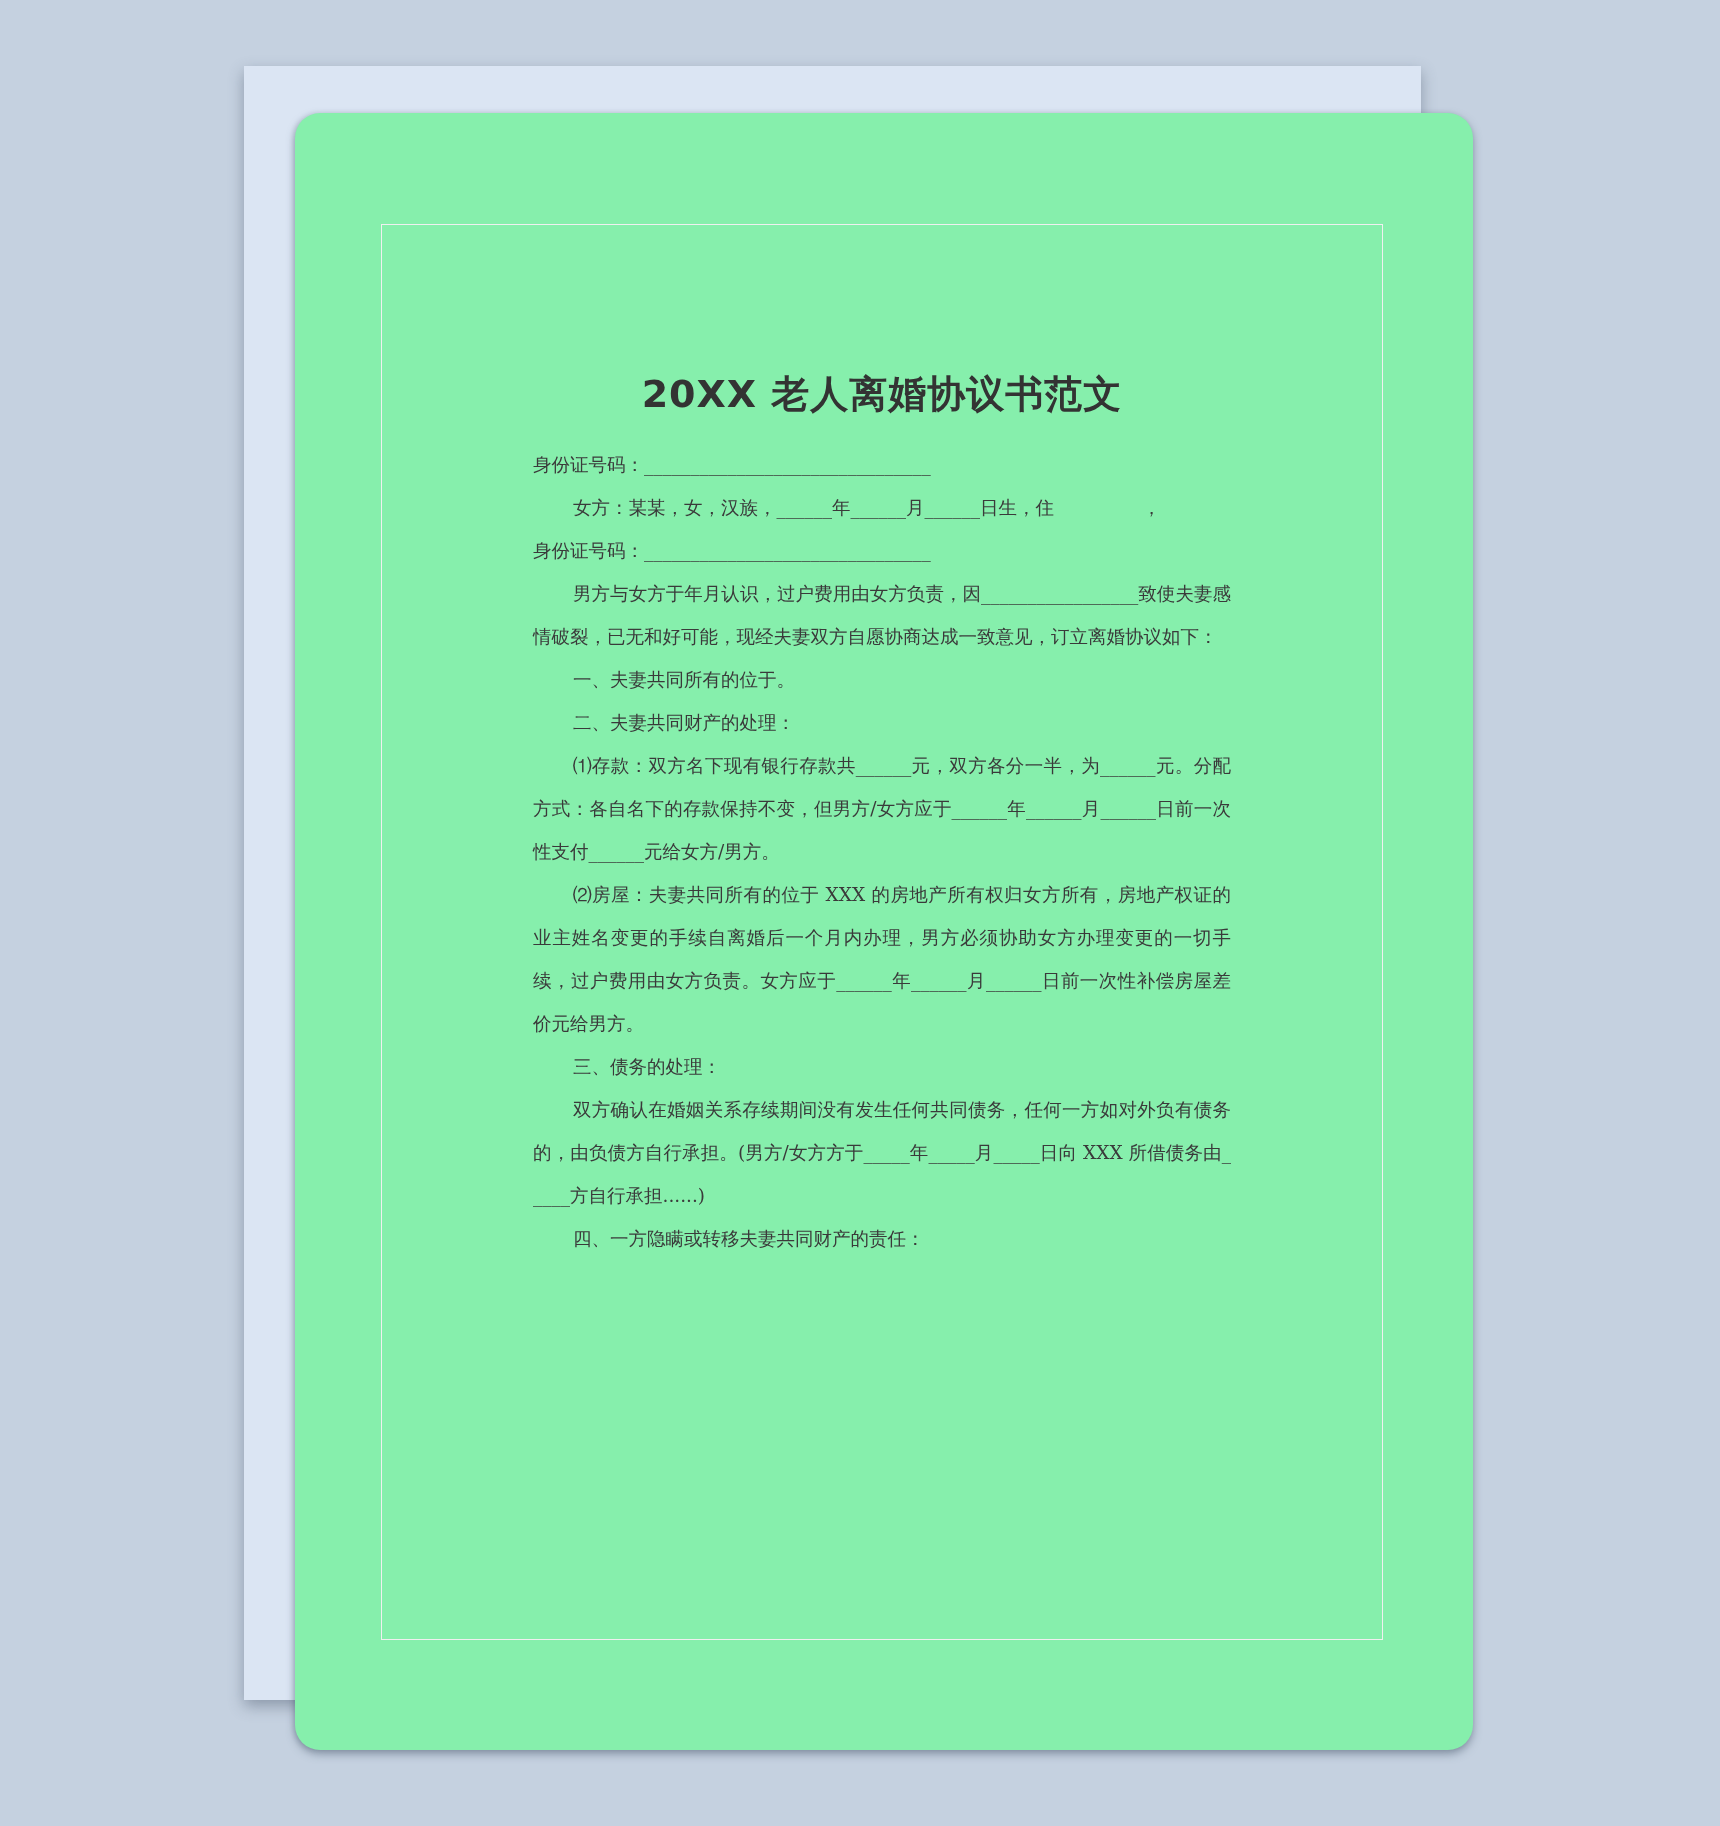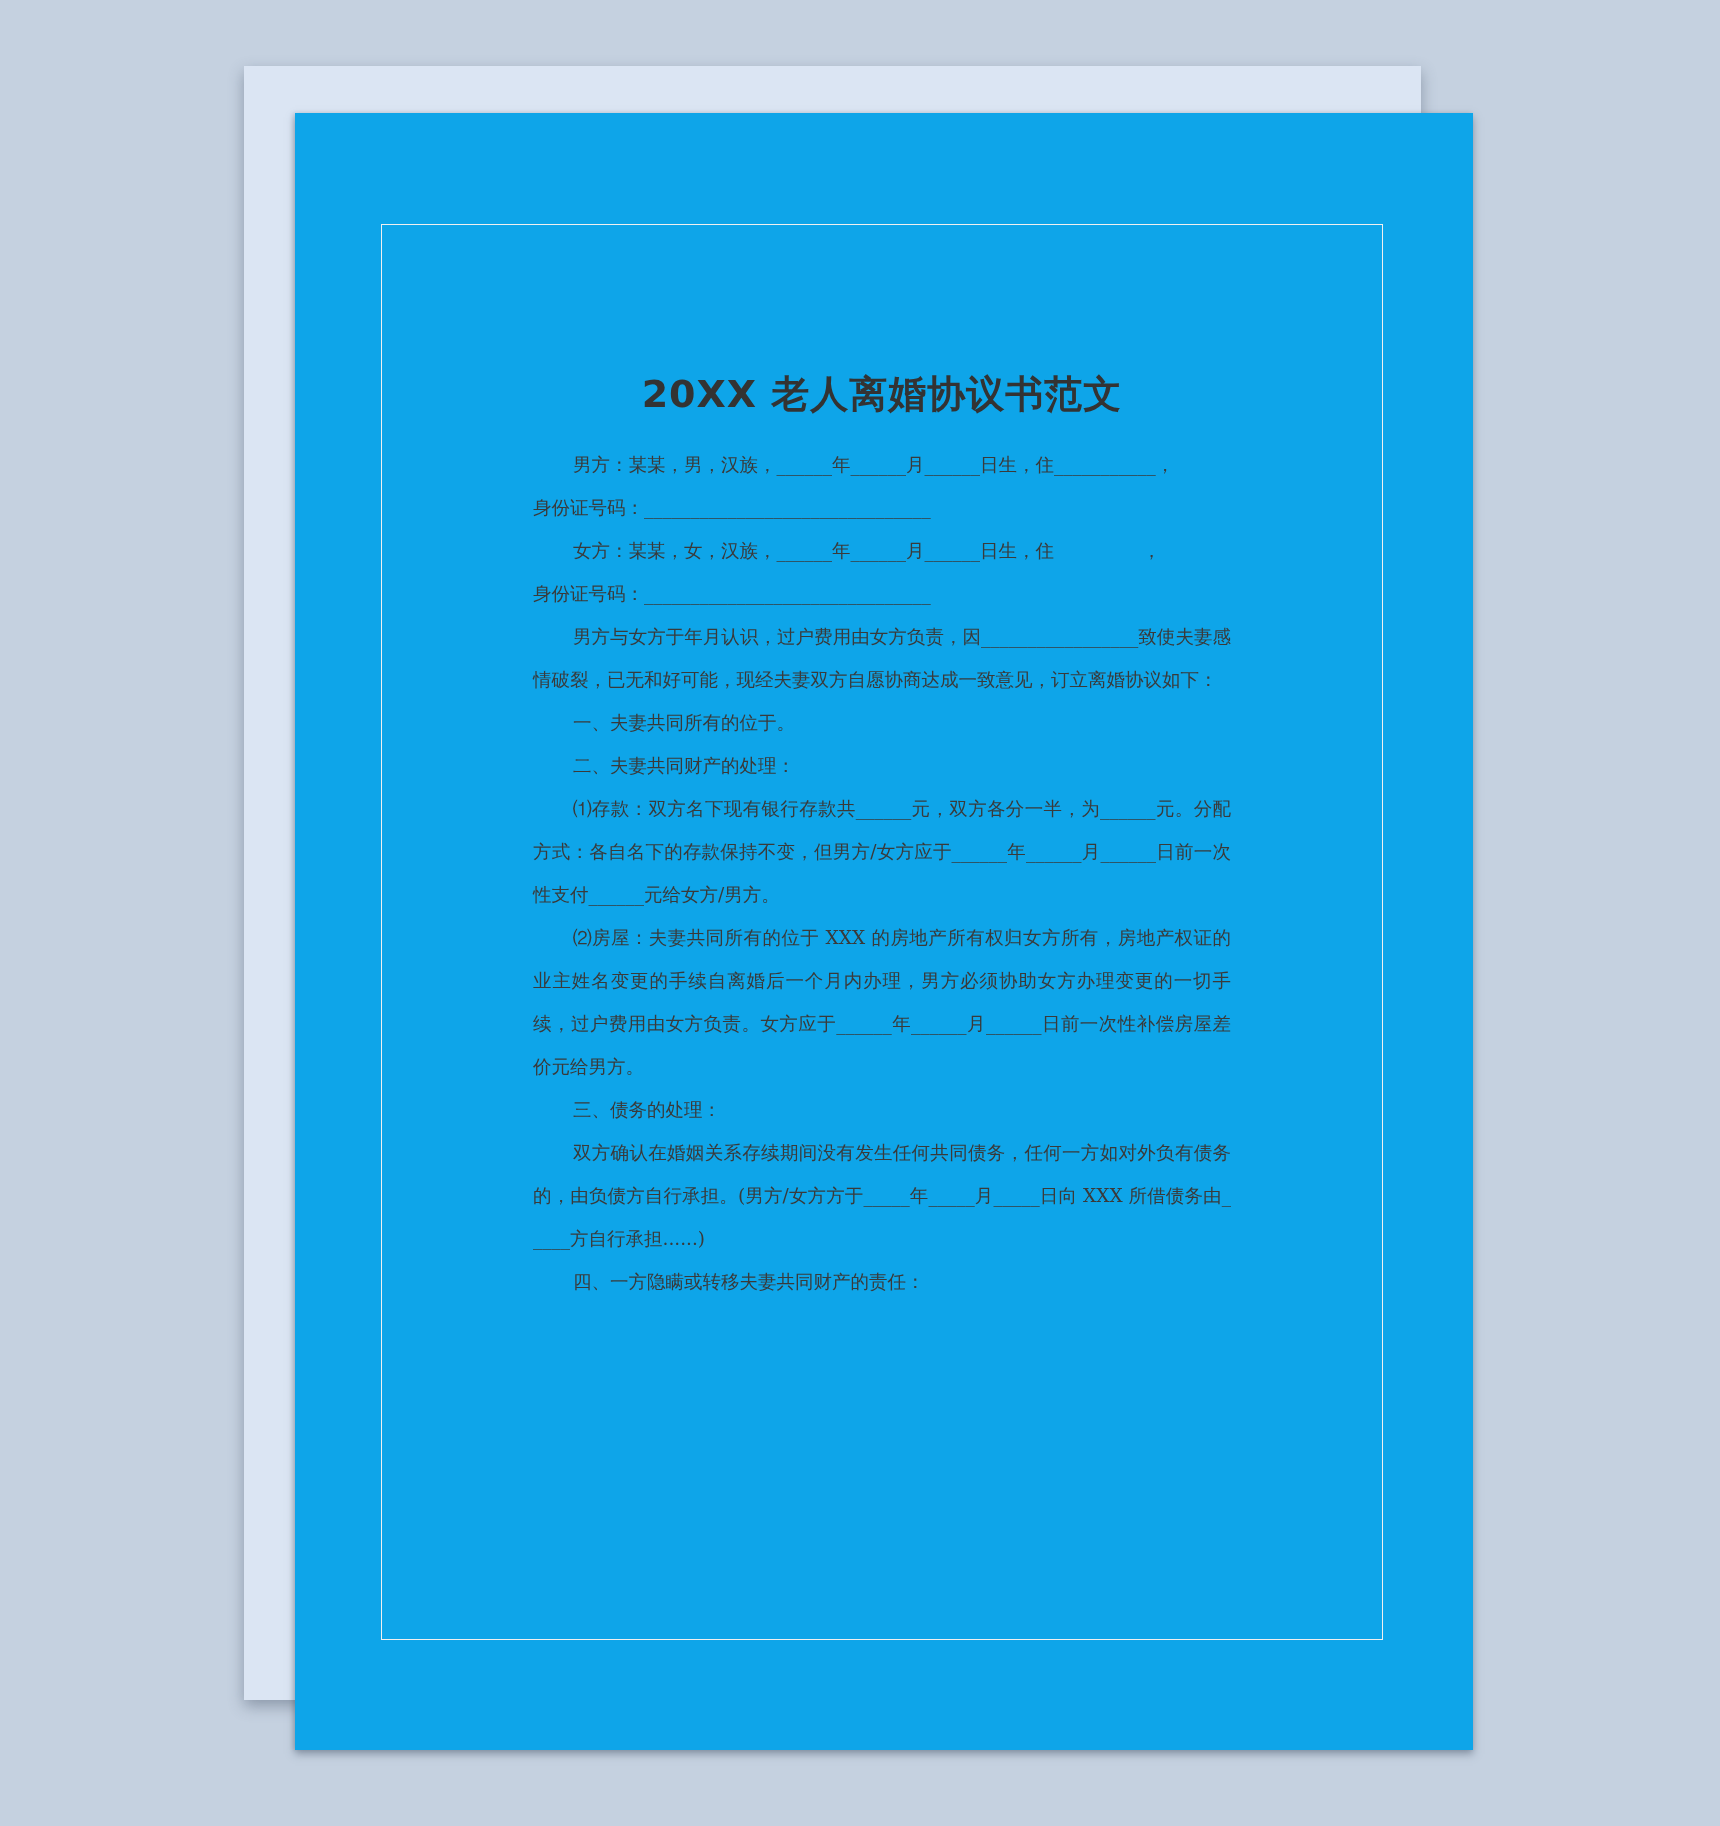--- a/index.html
+++ b/index.html
@@ -22,22 +22,23 @@
       height: 1634px;
       background: #dbe5f3;
       box-shadow: 0 6px 14px rgba(70, 85, 105, 0.45);
     }
     .front-page {
       position: absolute;
       left: 295px;
       top: 113px;
       width: 1178px;
       height: 1637px;
-      background: #0ea5e9;
+      background: #86efac;
       box-shadow: 0 4px 8px rgba(70, 85, 105, 0.5), -2px 0 4px rgba(70,85,105,0.15);
+      border-radius: 25px;
     }
     .inner-frame {
       position: absolute;
       left: 86px;
       top: 111px;
       width: 1000px;
       height: 1414px;
       border: 1px solid #f0f0f0;
     }
     .doc-body {
@@ -74,21 +75,20 @@
 <body>
 
 <div class="back-page"></div>
 
 <div class="front-page">
   <div class="inner-frame"></div>
 
   <div class="doc-body">
     <h1 class="doc-title">20XX 老人离婚协议书范文</h1>
 
-    <p class="para indent">男方：某某，男，汉族，______年______月______日生，住___________，</p>
     <p class="para">身份证号码：_______________________________</p>
     <p class="para indent">女方：某某，女，汉族，______年______月______日生，住               ，</p>
     <p class="para">身份证号码：_______________________________</p>
     <p class="para indent">男方与女方于年月认识，过户费用由女方负责，因_________________致使夫妻感情破裂，已无和好可能，现经夫妻双方自愿协商达成一致意见，订立离婚协议如下：</p>
     <p class="para indent">一、夫妻共同所有的位于。</p>
     <p class="para indent">二、夫妻共同财产的处理：</p>
     <p class="para indent">⑴存款：双方名下现有银行存款共______元，双方各分一半，为______元。分配方式：各自名下的存款保持不变，但男方/女方应于______年______月______日前一次性支付______元给女方/男方。</p>
     <p class="para indent">⑵房屋：夫妻共同所有的位于 XXX 的房地产所有权归女方所有，房地产权证的业主姓名变更的手续自离婚后一个月内办理，男方必须协助女方办理变更的一切手续，过户费用由女方负责。女方应于______年______月______日前一次性补偿房屋差价元给男方。</p>
     <p class="para indent">三、债务的处理：</p>
     <p class="para indent">双方确认在婚姻关系存续期间没有发生任何共同债务，任何一方如对外负有债务的，由负债方自行承担。(男方/女方方于_____年_____月_____日向 XXX 所借债务由_____方自行承担......)</p>

